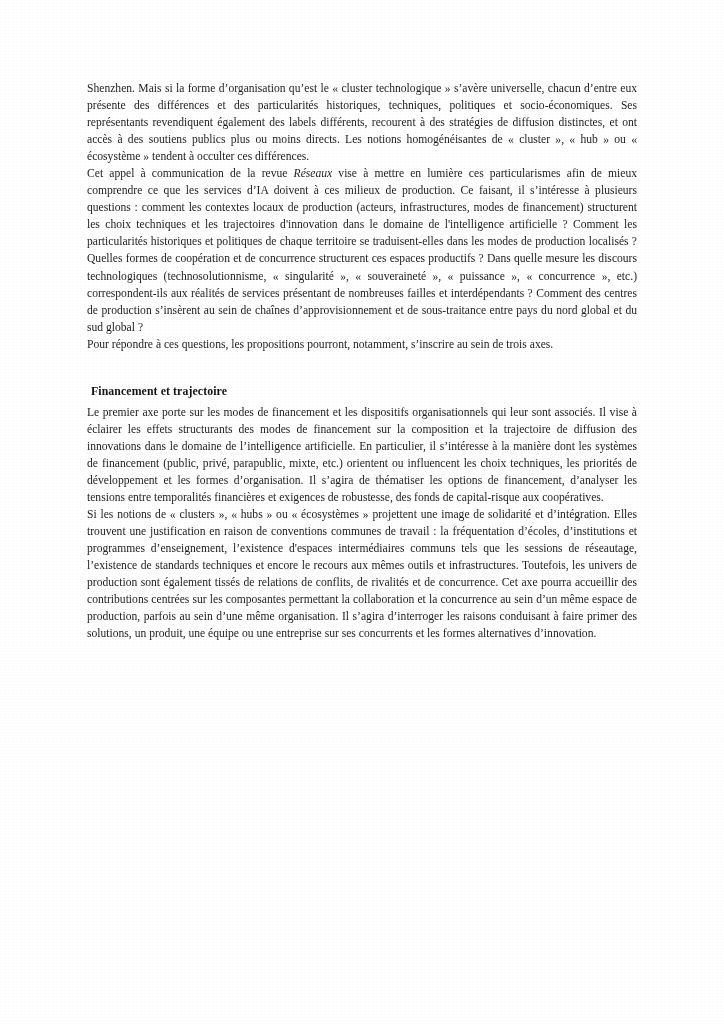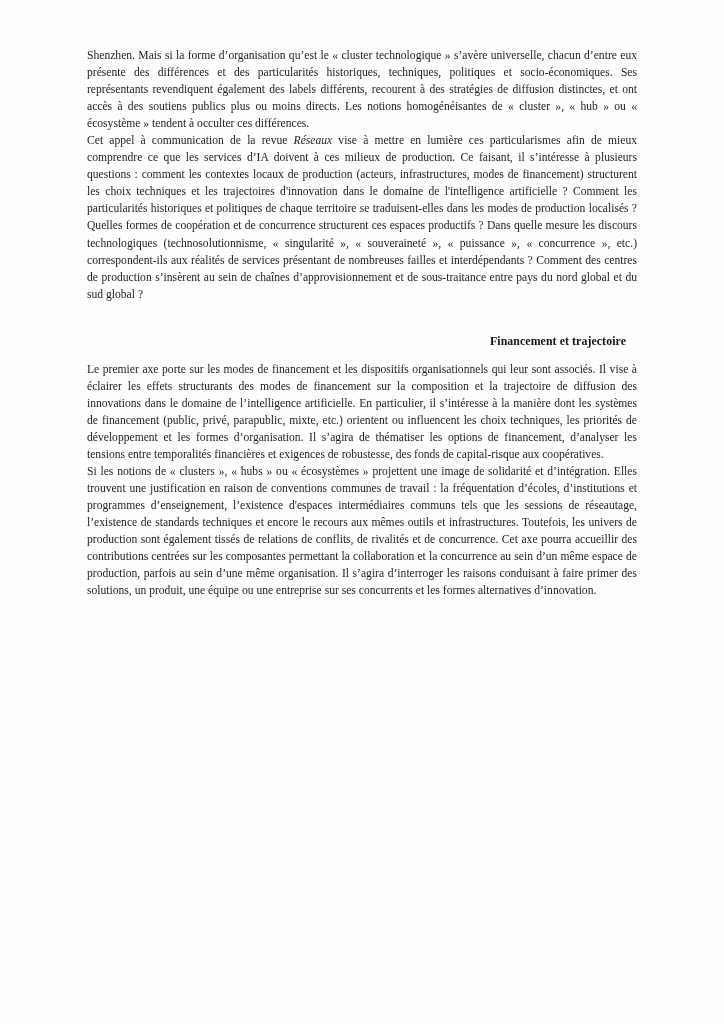--- a/index.html
+++ b/index.html
@@ -15,21 +15,21 @@
     color: #1c1c1c;
     overflow: hidden;
   }
 
   #page {
     position: relative;
     width: 724px;
     height: 1024px;
     background: #ffffff;
     box-sizing: border-box;
-    padding: 47px 87px 0 87px;
+    padding: 80px 87px 0 87px;
   }
 
   .doc-body {
     width: 550px;
   }
 
   p.para {
     margin: 0;
     font-size: 11.6px;
     line-height: 17.05px;
@@ -37,25 +37,25 @@
     text-justify: inter-word;
     color: #1d1d1d;
     -webkit-font-smoothing: antialiased;
     hyphens: none;
   }
 
   
   p.para + p.para { }
 
   h2.section-heading {
-    margin: 11px;
+    margin: 4px;
     font-size: 11.8px;
     line-height: 17px;
     font-weight: bold;
-    text-align: right;
+    text-align: left;
     color: #131313;
     letter-spacing: 0.1px;
   }
 
   
   .heading-block { margin-top: 30px; }
   .heading-block + p.para { margin-top: 2px; }
 
   em.journal-title {
     font-style: italic;
@@ -76,20 +76,21 @@
 <body>
 
 <div id="page">
 
   <div class="doc-body">
 
     <p class="para">Shenzhen. Mais si la forme d’organisation qu’est le « cluster technologique » s’avère universelle, chacun d’entre eux présente des différences et des particularités historiques, techniques, politiques et socio-économiques. Ses représentants revendiquent également des labels différents, recourent à des stratégies de diffusion distinctes, et ont accès à des soutiens publics plus ou moins directs. Les notions homogénéisantes de « cluster », « hub » ou « écosystème » tendent à occulter ces différences.</p>
 
     <p class="para"><span>Cet appel à communication de la revue </span><em class="journal-title">Réseaux</em><span> vise à mettre en lumière ces particularismes afin de mieux comprendre ce que les services d’IA doivent à ces milieux de production. Ce faisant, il s’intéresse à plusieurs questions : comment les contextes locaux de production (acteurs, infrastructures, modes de financement) structurent les choix techniques et les trajectoires d'innovation dans le domaine de l'intelligence artificielle ? Comment les particularités historiques et politiques de chaque territoire se traduisent-elles dans les modes de production localisés ? Quelles formes de coopération et de concurrence structurent ces espaces productifs ? Dans quelle mesure les discours technologiques (technosolutionnisme, « singularité », « souveraineté », « puissance », « concurrence », etc.) correspondent-ils aux réalités de services présentant de nombreuses failles et interdépendants ? Comment des centres de production s’insèrent au sein de chaînes d’approvisionnement et de sous-traitance entre pays du nord global et du sud global ?</span></p>
 
+    <p class="para">Pour répondre à ces questions, les propositions pourront, notamment, s’inscrire au sein de trois axes.</p>
 
     <div class="heading-block">
       <h2 class="section-heading">Financement et trajectoire</h2>
     </div>
     <p class="para">Le premier axe porte sur les modes de financement et les dispositifs organisationnels qui leur sont associés. Il vise à éclairer les effets structurants des modes de financement sur la composition et la trajectoire de diffusion des innovations dans le domaine de l’intelligence artificielle. En particulier, il s’intéresse à la manière dont les systèmes de financement (public, privé, parapublic, mixte, etc.) orientent ou influencent les choix techniques, les priorités de développement et les formes d’organisation. Il s’agira de thématiser les options de financement, d’analyser les tensions entre temporalités financières et exigences de robustesse, des fonds de capital-risque aux coopératives.</p>
 
     <p class="para">Si les notions de « clusters », « hubs » ou « écosystèmes » projettent une image de solidarité et d’intégration. Elles trouvent une justification en raison de conventions communes de travail : la fréquentation d’écoles, d’institutions et programmes d’enseignement, l’existence d'espaces intermédiaires communs tels que les sessions de réseautage, l’existence de standards techniques et encore le recours aux mêmes outils et infrastructures. Toutefois, les univers de production sont également tissés de relations de conflits, de rivalités et de concurrence. Cet axe pourra accueillir des contributions centrées sur les composantes permettant la collaboration et la concurrence au sein d’un même espace de production, parfois au sein d’une même organisation. Il s’agira d’interroger les raisons conduisant à faire primer des solutions, un produit, une équipe ou une entreprise sur ses concurrents et les formes alternatives d’innovation.</p>
 
   </div>
 

